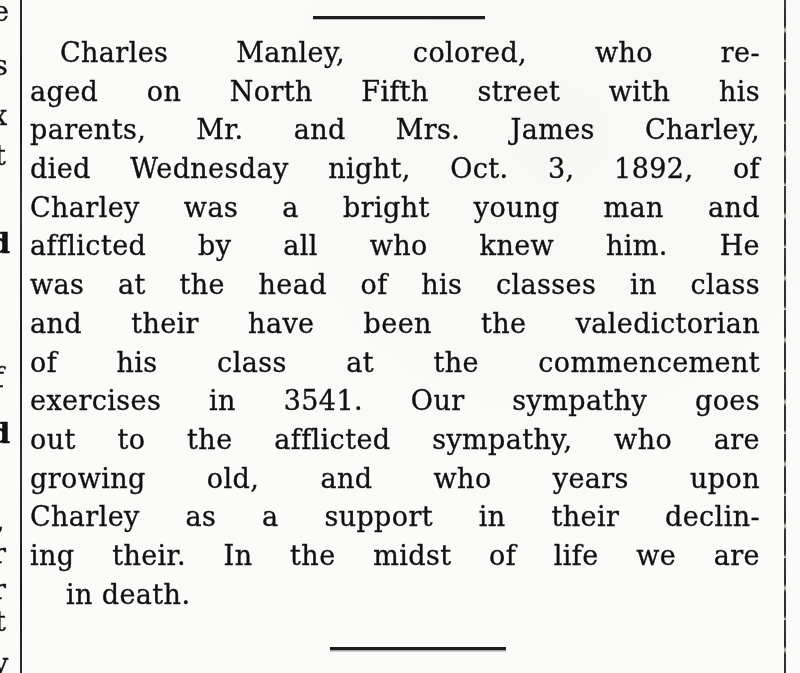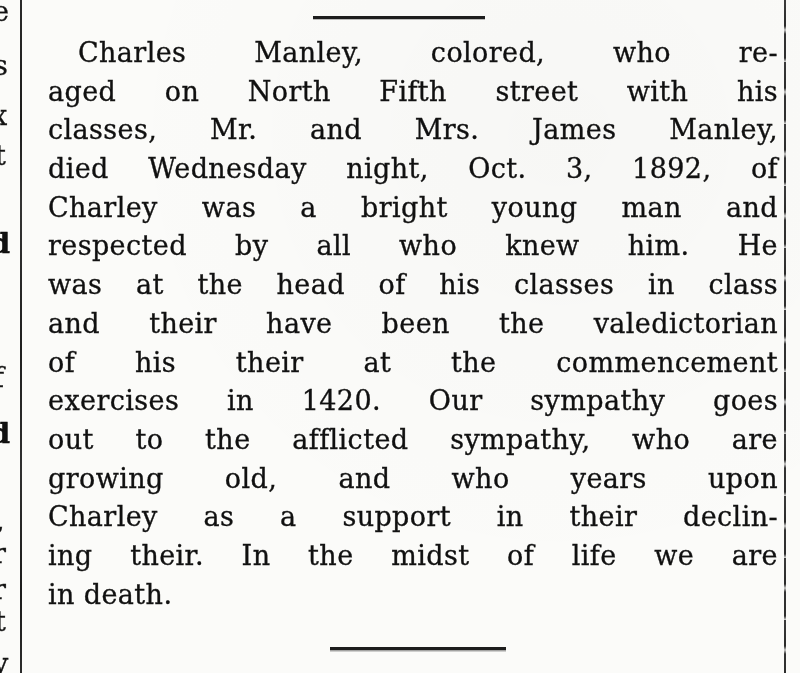--- a/index.html
+++ b/index.html
@@ -49,37 +49,37 @@
     left: 313px; top: 16px; width: 172px; height: 2.5px;
     box-shadow: 0 1px 0 rgba(0,0,0,0.25);
   }
   .divider-bottom {
     left: 330px; top: 647px; width: 176px; height: 3px;
     box-shadow: 0 1.5px 0 rgba(0,0,0,0.35);
   }
   
   .article {
     position: absolute;
-    left: 48px;
+    left: 30px;
     top: 34px;
     width: 730px;
     font-size: 27px;
     line-height: 38.7px;
     color: #101010;
     letter-spacing: 0.4px;
     -webkit-text-stroke: 0.35px #181818;
   }
   .line {
     text-align: justify;
     text-align-last: justify;
     white-space: normal;
     height: 38.7px;
   }
   .line.first { text-indent: 30px; }
-  .line.last  { text-align-last: left; }
+  .line.last  { text-align-last: left; margin-left: 36px; }
   
   .margin-fragments {
     position: absolute;
     left: 0; top: 0; width: 20px; height: 673px;
     overflow: hidden;
   }
   .fragment {
     position: absolute;
     font-size: 27px;
     color: #121212;
@@ -109,28 +109,28 @@
 
   <div class="col-rule-left"></div>
   <div class="col-rule-right"></div>
 
   <div class="divider divider-top"></div>
   <div class="divider divider-bottom"></div>
 
   <div class="article">
     <div class="line first">Charles Manley, colored, who re-</div>
     <div class="line">aged on North Fifth street with his</div>
-    <div class="line">classes, Mr. and Mrs. James Manley,</div>
+    <div class="line">parents, Mr. and Mrs. James Charley,</div>
     <div class="line">died Wednesday night, Oct. 3, 1892, of</div>
     <div class="line">Charley was a bright young man and</div>
-    <div class="line">respected by all who knew him. He</div>
+    <div class="line">afflicted by all who knew him. He</div>
     <div class="line">was at the head of his classes in class</div>
     <div class="line">and their have been the valedictorian</div>
-    <div class="line">of his their at the commencement</div>
-    <div class="line">exercises in 1420. Our sympathy goes</div>
+    <div class="line">of his class at the commencement</div>
+    <div class="line">exercises in 3541. Our sympathy goes</div>
     <div class="line">out to the afflicted sympathy, who are</div>
     <div class="line">growing old, and who years upon</div>
     <div class="line">Charley as a support in their declin-</div>
     <div class="line">ing their. In the midst of life we are</div>
     <div class="line last">in death.</div>
   </div>
 
 </div>
 
 </body></html>

